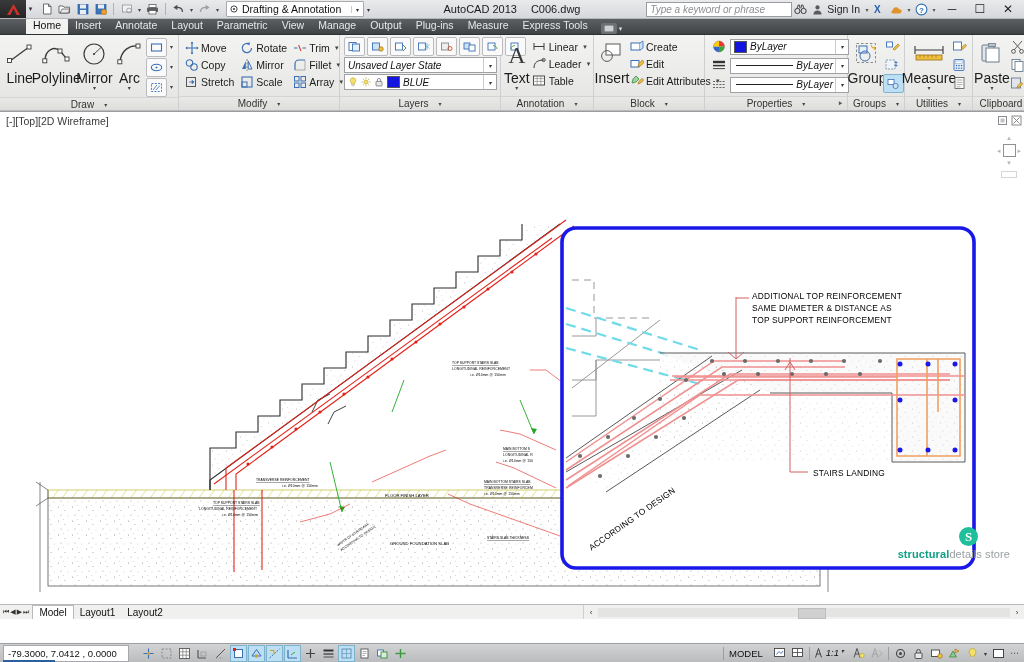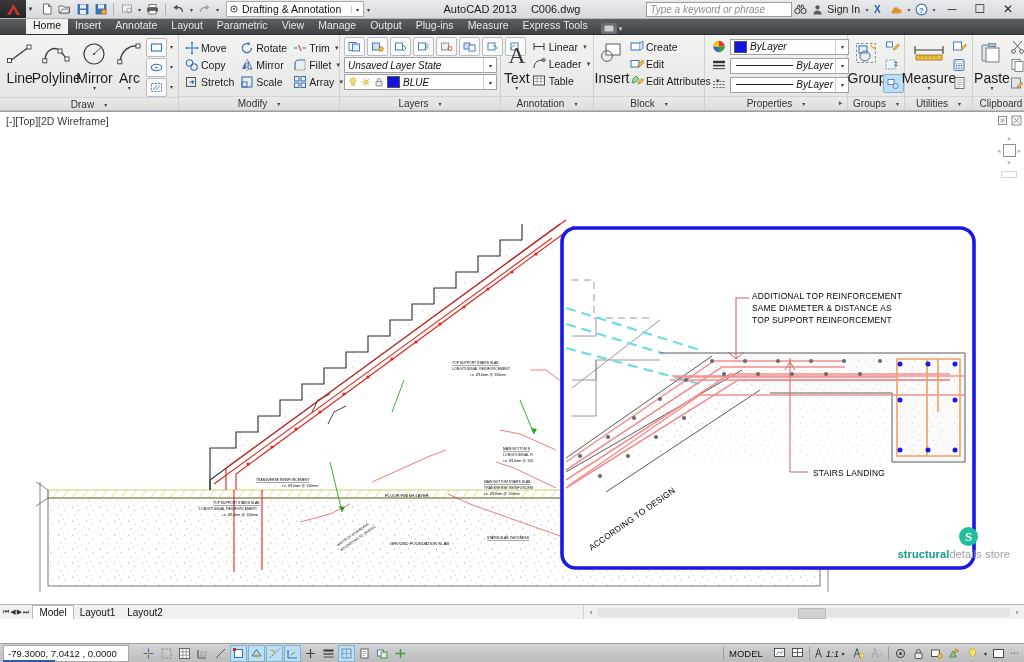--- a/index.html
+++ b/index.html
@@ -148,21 +148,21 @@
   .coords{
     width:120px;height:15px;margin-left:3px;background:#fff;border:1px solid #a6a8ac;
     font-size:9.5px;color:#111;display:flex;align-items:center;padding-left:4px;
   }
   .stgrp{display:flex;align-items:center;gap:1px;padding:0 3px;}
   .stbtn{width:15px;height:15px;display:flex;align-items:center;justify-content:center;border:1px solid transparent;}
   .stbtn.on{background:#bcdff3;border:1px solid #7fb2cd;}
   .sspacer{flex:1;}
   .stxt{font-size:9.5px;color:#111;padding:0 5px;}
   .stsep{width:1px;height:13px;background:#9c9ea0;}
-  .scale-chip{display:flex;align-items:center;gap:2px;font-size:9.5px;color:#111;padding:0 3px;font-style:italic;}
+  .scale-chip{display:flex;gap:2px;font-size:9.5px;color:#111;padding:0 3px;font-style:italic;}
   .underline-blue{position:absolute;left:3px;bottom:0;width:52px;height:2px;background:#2b5f9e;}
 </style>
 </head>
 <body>
 
 <div class="app">
 
   <div class="titlebar">
     <div class="alogo">
       <svg width="15" height="13" viewBox="0 0 15 13">

